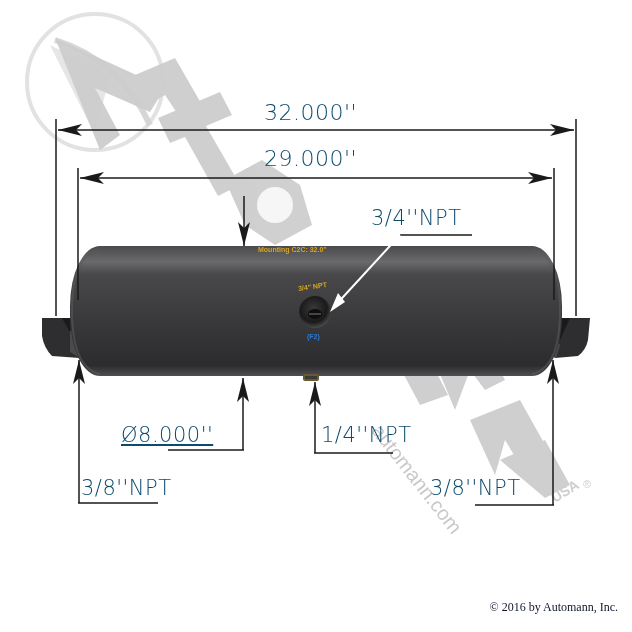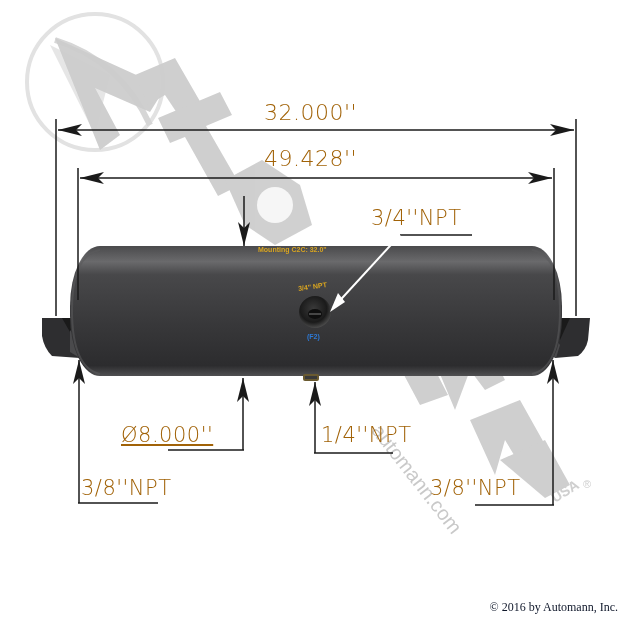--- a/index.html
+++ b/index.html
@@ -3,21 +3,21 @@
   <meta charset="utf-8">
   <style>
     html, body { margin: 0; padding: 0; background: #ffffff; }
     #canvas {
       position: relative; width: 632px; height: 632px; overflow: hidden;
       background: #ffffff;
       font-family: "DejaVu Sans", "Liberation Sans", sans-serif;
     }
     svg.layer { position: absolute; left: 0; top: 0; }
     .dim-label {
-      position: absolute; color: #a16207; font-size: 22px; font-weight: 300;
+      position: absolute; color: #0c4a6e; font-size: 22px; font-weight: 300;
       letter-spacing: 0.5px; white-space: nowrap; line-height: 1;
       font-family: "DejaVu Sans", sans-serif;
     }
     .small-label { font-size: 21px; }
     .copyright {
       position: absolute; right: 14px; top: 600px;
       color: #0f172a; font-size: 12px;
       font-family: Liberation Serif, serif;
     }
     .decal {
@@ -132,21 +132,21 @@
     <line x1="400" y1="235" x2="472" y2="235" stroke="#1a1a1a" stroke-width="1.5"></line>
     <line x1="400" y1="235" x2="333" y2="308" stroke="#ffffff" stroke-width="2"></line>
     <path d="M330 312 L338 293 L345 302 Z" fill="#ffffff"></path>
   </svg>
 
   <div class="decal" style="left:258px; top:246px;">Mounting C2C: 32.0"</div>
   <div class="decal" style="left:298px; top:283px; transform: rotate(-8deg);">3/4" NPT</div>
   <div class="decal-blue" style="left:307px; top:333px;">(F2)</div>
 
   <div class="dim-label" style="left:264px; top:102px;">32.000''</div>
-  <div class="dim-label" style="left:264px; top:148px;">49.428''</div>
+  <div class="dim-label" style="left:264px; top:148px;">29.000''</div>
   <div class="dim-label small-label" style="left:371px; top:208px;">3/4''NPT</div>
   <div class="dim-label small-label" style="left:121px; top:425px;text-decoration:underline;">Ø8.000''</div>
   <div class="dim-label small-label" style="left:321px; top:425px;">1/4''NPT</div>
   <div class="dim-label small-label" style="left:81px; top:478px;">3/8''NPT</div>
   <div class="dim-label small-label" style="left:430px; top:478px;">3/8''NPT</div>
 
   <div class="copyright">© 2016 by Automann, Inc.</div>
 </div>
 
 </body></html>

